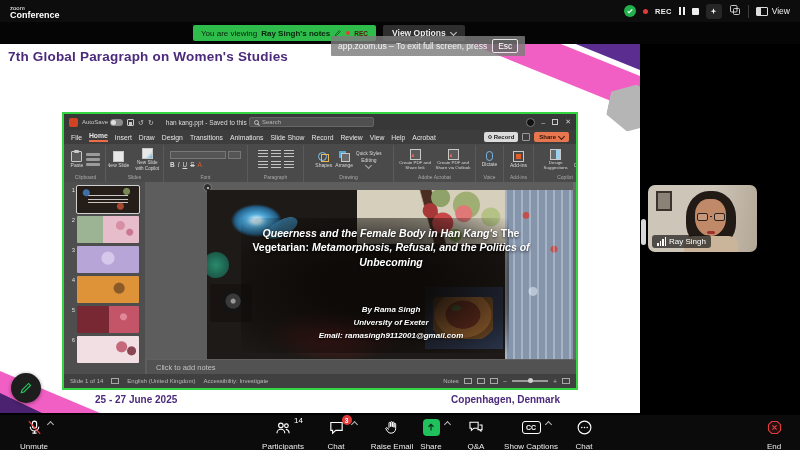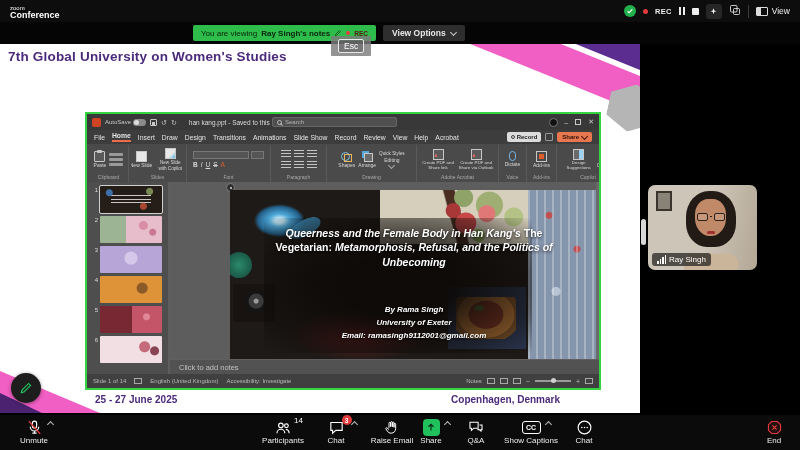--- a/index.html
+++ b/index.html
@@ -55,21 +55,21 @@
   .deco-purple-bl { position:absolute; left:0; bottom:0; width:42px; height:20px; background:#4b2270;
                     clip-path:polygon(0 0,100% 100%,0 100%); }
   .stage-footer-dates { position:absolute; left:95px; bottom:8px; font-size:10px; font-weight:bold; color:#4b2a7b; }
   .stage-footer-loc { position:absolute; right:80px; bottom:8px; font-size:10px; font-weight:bold; color:#4b2a7b; }
   .annotate { position:absolute; left:11px; bottom:10px; width:30px; height:30px; border-radius:50%;
               background:#1d1d1d; display:flex; align-items:center; justify-content:center; z-index:5;
               box-shadow:0 1px 4px rgba(0,0,0,.4); }
 
   
   .ppt { position:absolute; left:62px; top:68px; width:516px; height:278px; border:2px solid #35d442;
-         background:#f97316; display:flex; flex-direction:column;margin-left:23px; }
+         background:#f97316; display:flex; flex-direction:column; }
   .ppt-titlebar { height:16px; background:#383838; display:flex; align-items:center; gap:4px; padding:0 5px; flex:none; }
   .ppticon { width:9px; height:9px; border-radius:2px; background:#d04423; flex:none; }
   .autosave { display:flex; align-items:center; gap:2px; }
   .autosave .sw { width:13px; height:7px; border-radius:4px; background:#8a8a8a; position:relative; }
   .autosave .sw i { position:absolute; left:1px; top:1px; width:5px; height:5px; border-radius:50%; background:#ddd; }
   .tb-txt { font-size:6px; color:#c8c8c8; white-space:nowrap; }
   .tb-glyph { font-size:7px; color:#c8c8c8; line-height:1; }
   .saveic { width:7px; height:7px; border:1px solid #c8c8c8; border-radius:1px; position:relative; }
   .saveic i { position:absolute; left:1px; bottom:0; width:3px; height:3px; background:#c8c8c8; }
   .doc-title { font-size:6.5px; color:#ddd; margin-left:8px; white-space:nowrap; display:flex; align-items:center; gap:3px; }
@@ -205,42 +205,42 @@
 
   .statusbar { height:14px; background:#404040; display:flex; align-items:center; gap:8px; padding:0 6px; flex:none; }
   .sb-txt { font-size:6px; color:#b8b8b8; white-space:nowrap; }
   .sb-ic { width:8px; height:6px; border:1px solid #a8a8a8; }
   .sb-right { margin-left:auto; display:flex; align-items:center; gap:5px; }
   .sb-slider { width:36px; height:2px; background:#9a9a9a; position:relative; }
   .sb-slider i { position:absolute; left:16px; top:-2px; width:5px; height:5px; border-radius:50%; background:#d0d0d0; }
   .sb-sign { font-size:7px; color:#b8b8b8; line-height:1; }
 
   
-  .vtile { position:absolute; left:648px; top:185px; width:109px; height:85px; border-radius:7px; overflow:hidden;
+  .vtile { position:absolute; left:648px; top:185px; width:109px; height:67px; border-radius:7px; overflow:hidden;
            background:linear-gradient(100deg,#cdc5b8 0 55%, #b3a795); }
   .vframe { position:absolute; left:8px; top:6px; width:16px; height:20px; background:#8a8276; border:2px solid #3a342c; }
   .vhair { position:absolute; left:38px; top:6px; width:50px; height:56px; border-radius:46% 46% 42% 42%; background:#221a14; }
   .vface { position:absolute; left:47px; top:14px; width:31px; height:37px; border-radius:42% 42% 48% 48%; background:#c08968; }
   .vglasses { position:absolute; left:49px; top:27px; width:28px; height:9px; display:flex; gap:2px; align-items:center; }
   .vglasses b { width:11px; height:8px; border:1.5px solid #2a2220; border-radius:2px; background:rgba(255,255,255,.12); }
   .vglasses i { width:3px; height:1.5px; background:#2a2220; }
   .vlips { position:absolute; left:59px; top:46px; width:8px; height:3px; border-radius:2px; background:#a03030; }
   .vbody { position:absolute; left:36px; bottom:-2px; width:54px; height:18px; border-radius:9px 9px 0 0; background:#cbb59a; }
   .vname { position:absolute; left:4px; bottom:4px; height:13px; background:rgba(20,20,20,.68); border-radius:3px;
            display:flex; align-items:center; gap:3px; padding:0 5px; }
   .vname span { font-size:8px; color:#fff; }
   .sigbars { display:flex; align-items:flex-end; gap:1px; }
   .sigbars b { width:1.5px; background:#fff; display:block; }
   .handle { position:absolute; left:641px; top:219px; width:5px; height:26px; border-radius:3px; background:#d8d8d8; }
 
   
   .toolbar { position:absolute; left:0; bottom:0; width:800px; height:35px; background:#0b0b0b; z-index:30; }
   .titem { position:absolute; top:3px; display:flex; flex-direction:column; align-items:center; }
   .ticon { height:18px; display:flex; align-items:center; justify-content:center; position:relative; }
-  .tlabel { font-size:8px; color:#ececec; margin-top:0; white-space:nowrap; }
+  .tlabel { font-size:8px; color:#ececec; margin-top:6px; white-space:nowrap; }
   .tchev { position:absolute; top:4px; }
   .badge-red { position:absolute; top:-3px; right:-7px; min-width:10px; height:10px; border-radius:5px; background:#e23b3b;
                color:#fff; font-size:6.5px; font-weight:bold; display:flex; align-items:center; justify-content:center; padding:0 2px; }
   .pcount { position:absolute; top:-2px; right:-11px; font-size:8px; color:#fff; }
   .sharebox { width:17px; height:17px; border-radius:4px; background:#20c05c; display:flex; align-items:center; justify-content:center; }
   .ccbox { width:19px; height:13px; border:1.5px solid #fff; border-radius:3px; display:flex; align-items:center; justify-content:center;
            font-size:7px; font-weight:bold; color:#fff; }
 </style>
 </head>
 <body>
@@ -294,31 +294,32 @@
     <span class="recdot" style="width:4px;height:4px;"></span>
     <span class="brec">REC</span>
   </div>
   <div class="vopts">
     <span>View Options</span>
     <span class="chev-d"></span>
   </div>
 </div>
 
 <div class="tooltip">
+  <span class="tt">app.zoom.us – To exit full screen, press</span>
   <kbd>Esc</kbd>
 </div>
 
 <main class="stage">
   <div class="deco-pink-tr"></div>
   <div class="deco-purple-tr"></div>
   <div class="deco-gray-tr"></div>
   <div class="deco-pink-bl"></div>
   <div class="deco-purple-bl"></div>
 
-  <h1 class="conf-title">7th Global University on Women's Studies</h1>
+  <h1 class="conf-title">7th Global Paragraph on Women's Studies</h1>
 
   <section class="ppt">
 
     <div class="ppt-titlebar" style="position:relative;">
       <span class="ppticon"></span>
       <span class="autosave">
         <span class="tb-txt">AutoSave</span>
         <span class="sw">
             <i></i>
           </span>

